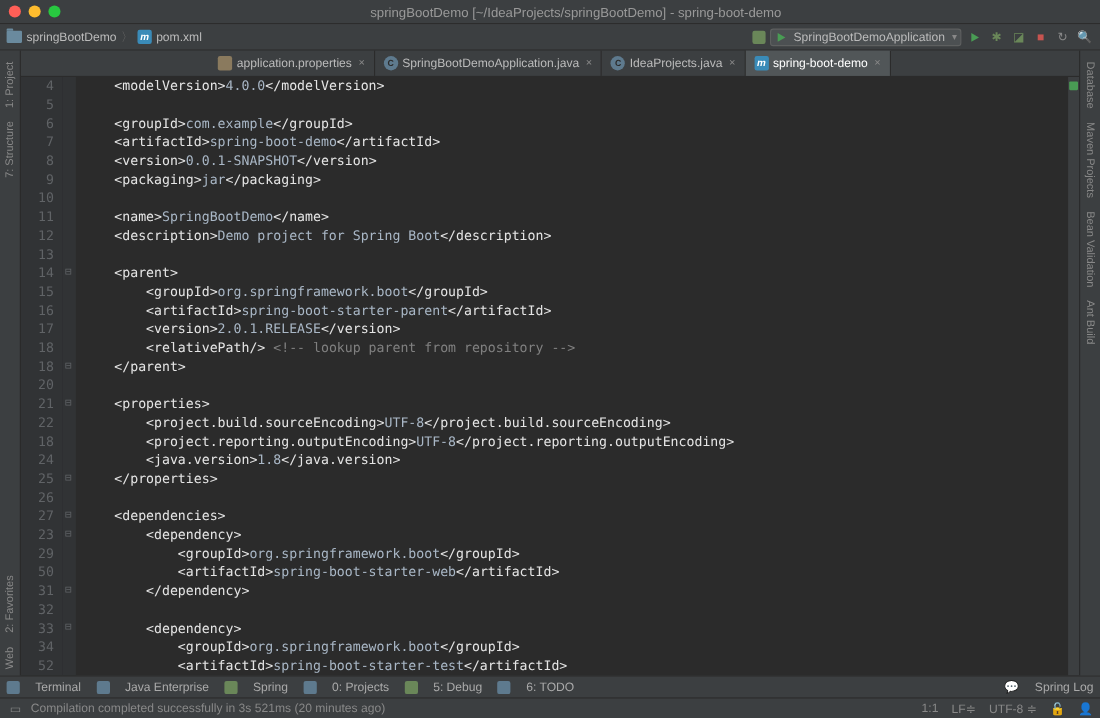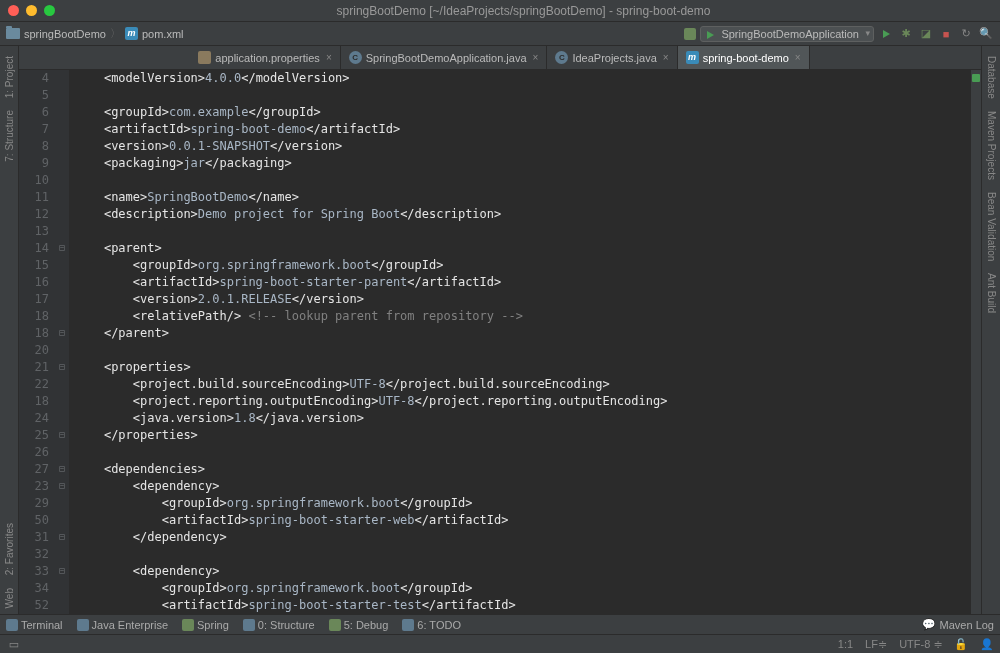--- a/index.html
+++ b/index.html
@@ -156,21 +156,21 @@
 .bottom-tools {
   height: 20px;
   background: #3c3f41;
   border-top: 1px solid #2b2b2b;
   display: flex;
   align-items: center;
   padding: 0 6px;
   gap: 14px;
   font-size: 11px;
 }
-.tool-item { display: flex; align-items: center; gap: 3px; cursor: pointer; color: #aaa; }
+.tool-item { display: flex; align-items: center; gap: 14px; cursor: pointer; color: #aaa; }
 .statusbar {
   height: 19px;
   background: #3c3f41;
   border-top: 1px solid #2b2b2b;
   display: flex;
   align-items: center;
   padding: 0 6px;
   font-size: 11px;
   color: #888;
 }
@@ -362,39 +362,40 @@
     <div class="tool-item">
       <span style="width:12px;height:12px;display:inline-block;background:#5e7a8e;border-radius:2px"></span>
       <span>Java Enterprise</span>
     </div>
     <div class="tool-item">
       <span style="width:12px;height:12px;display:inline-block;background:#6a8759;border-radius:2px"></span>
       <span>Spring</span>
     </div>
     <div class="tool-item">
       <span style="width:12px;height:12px;display:inline-block;background:#5e7a8e;border-radius:2px"></span>
-      <span>0: Structure</span>
+      <span>0: Projects</span>
     </div>
     <div class="tool-item">
       <span style="width:12px;height:12px;display:inline-block;background:#6a8759;border-radius:2px"></span>
       <span>5: Debug</span>
     </div>
     <div class="tool-item">
       <span style="width:12px;height:12px;display:inline-block;background:#5e7a8e;border-radius:2px"></span>
       <span>6: TODO</span>
     </div>
     <div style="margin-left: auto;"></div>
     <div class="tool-item">
       <span style="color:#888">💬</span>
-      <span>Maven Log</span>
+      <span>Spring Log</span>
     </div>
   </div>
 
 <div class="statusbar">
   <span class="icon-btn" style="color:#888;margin-right:6px">▭</span>
+  <span>Compilation completed successfully in 3s 521ms (20 minutes ago)</span>
   <div class="status-right">
     <span>1:1</span>
     <span>LF≑</span>
     <span>UTF-8 ≑</span>
     <span>🔓</span>
     <span style="color:#888">👤</span>
   </div>
 </div>
 
 </body></html>

